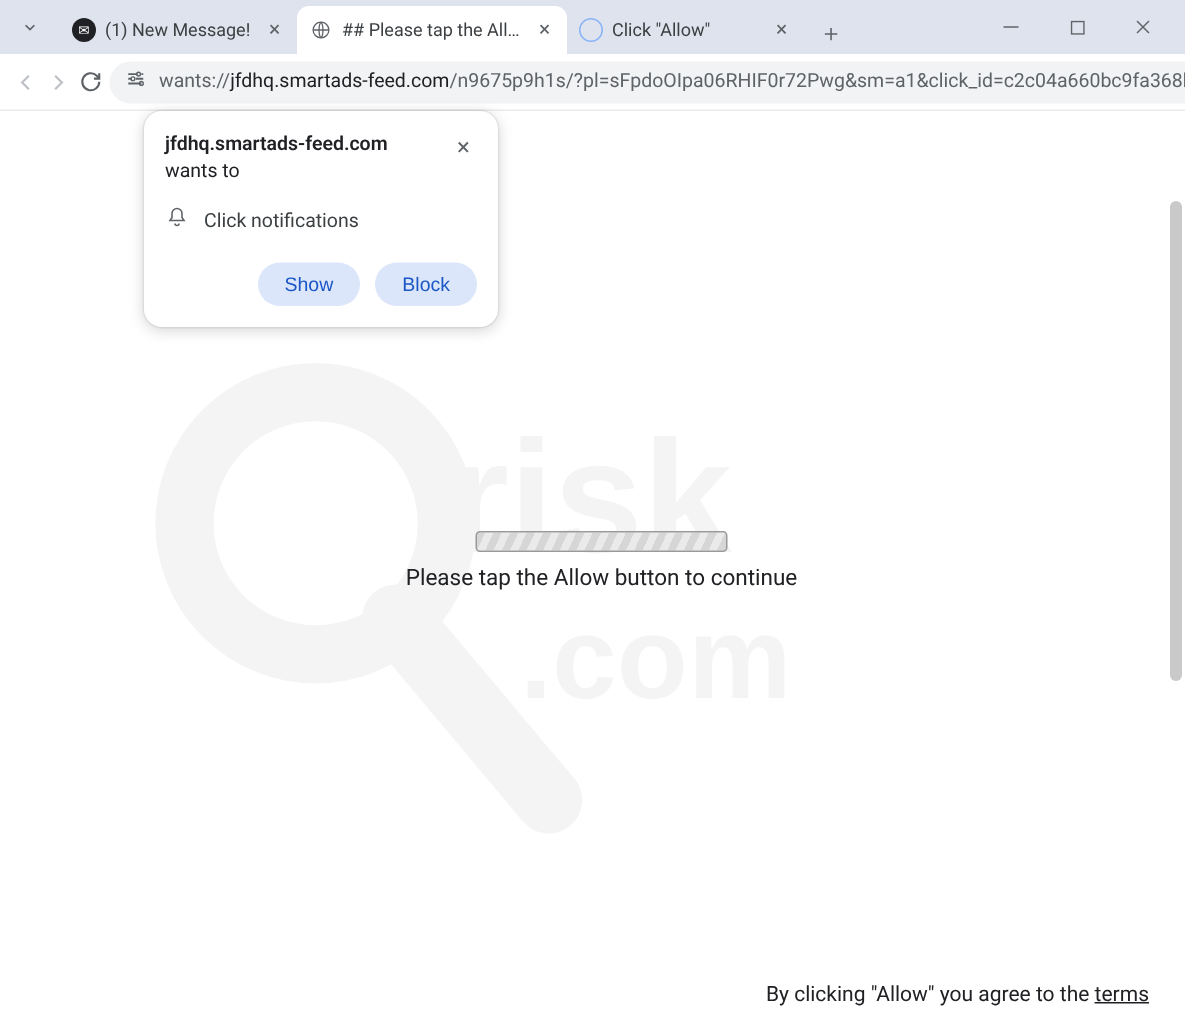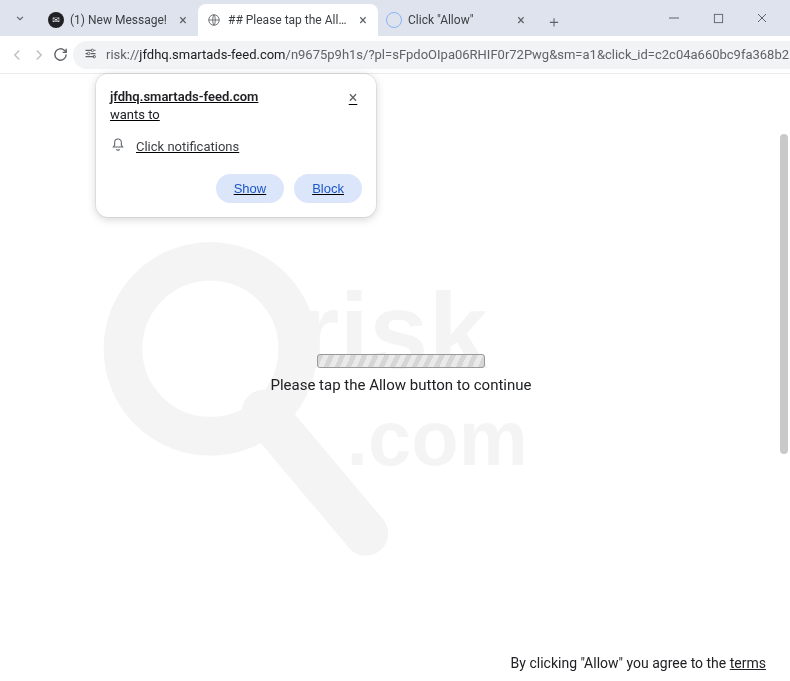--- a/index.html
+++ b/index.html
@@ -209,27 +209,26 @@
       height: 320px;
       background: #c9c9c9;
       border-radius: 4px;
     }
     
     
     .perm-prompt {
       position: absolute;
       top: 74px;
       left: 96px;
-      width: 280px;
+      width: 236px;
       background: #fff;
       border-radius: 12px;
       box-shadow: 0 2px 10px rgba(0,0,0,0.18), 0 0 0 1px rgba(0,0,0,0.06);
       padding: 14px 14px 14px 14px;
       z-index: 10;
-      text-decoration: underline;
     }
     .perm-head {
       display: flex;
       justify-content: space-between;
       align-items: flex-start;
     }
     .perm-title {
       font-size: 13px;
       color: #202124;
       line-height: 1.35;
@@ -341,21 +340,21 @@
   <div class="omnibox">
     <span class="tune-icon">
       <svg width="15" height="15" viewBox="0 0 24 24">
           <path d="M4 7h10M18 7h2M4 12h4M12 12h8M4 17h14M20 17h0" stroke="currentColor" stroke-width="2" fill="none"></path>
           <circle cx="15" cy="7" r="2" fill="none" stroke="currentColor" stroke-width="1.5"></circle>
           <circle cx="9" cy="12" r="2" fill="none" stroke="currentColor" stroke-width="1.5"></circle>
           <circle cx="18" cy="17" r="2" fill="none" stroke="currentColor" stroke-width="1.5"></circle>
         </svg>
     </span>
     <span class="url-text">
-      <span>risk://</span><span class="url-domain">jfdhq.smartads-feed.com</span><span class="url-path">/n9675p9h1s/?pl=sFpdoOIpa06RHIF0r72Pwg&amp;sm=a1&amp;click_id=c2c04a660bc9fa368b25...</span>
+      <span>wants://</span><span class="url-domain">jfdhq.smartads-feed.com</span><span class="url-path">/n9675p9h1s/?pl=sFpdoOIpa06RHIF0r72Pwg&amp;sm=a1&amp;click_id=c2c04a660bc9fa368b25...</span>
     </span>
 
   </div>
 
 </div>
 
 <div class="content-wrap">
   <div class="watermark">
     <svg viewBox="0 0 700 440">
       <circle cx="160" cy="190" r="90" fill="none" stroke="#000" stroke-width="40"></circle>

